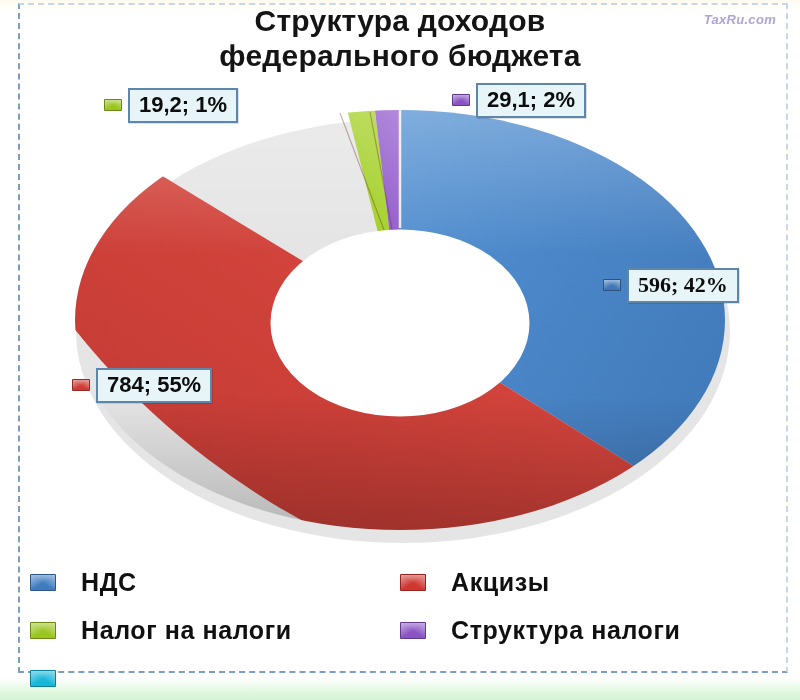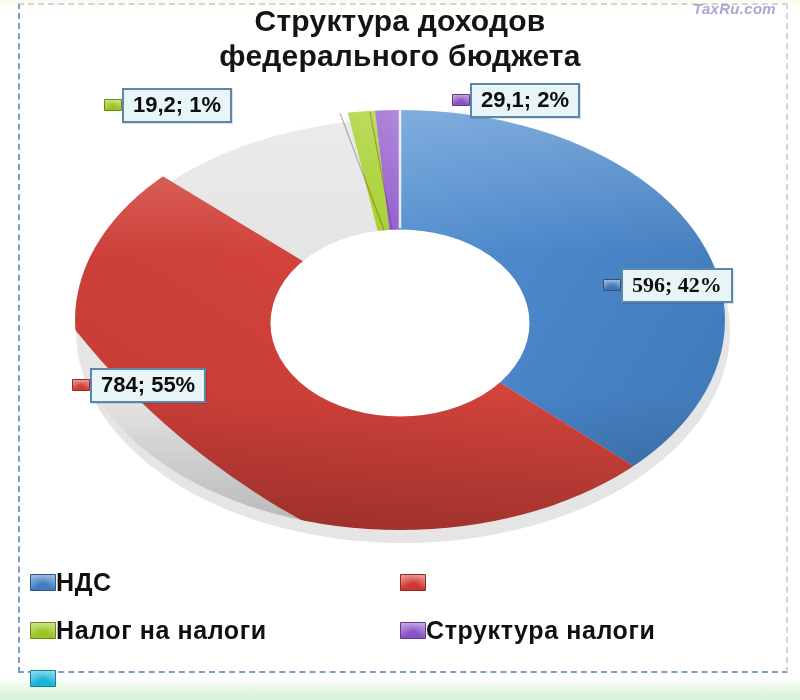--- a/index.html
+++ b/index.html
@@ -62,22 +62,22 @@
     font-weight: bold;
     line-height: 1.18;
     color: #141414;
     letter-spacing: 0.2px;
     white-space: pre-line;
   }
 
   .watermark {
     position: absolute;
     right: 24px;
-    top: 0;
-    font-size: 15px;
+    top: 12px;
+    font-size: 13px;
     font-style: italic;
     font-weight: bold;
     color: #b0a4d8;
     letter-spacing: 0.3px;
   }
 
   
   .donut-wrap {
     position: absolute;
     left: 40px;
@@ -85,20 +85,21 @@
     width: 720px;
     height: 450px;
   }
   .donut-svg { display: block; width: 720px; height: 450px; }
 
   
   .data-label {
     position: absolute;
     display: flex;
     align-items: center;
+    gap: 6px;
   }
   .dl-box {
     background: #e7f5f9;
     border: 2px solid #5d86ad;
     padding: 3px 9px 4px 9px;
     font-size: 22px;
     font-weight: bold;
     color: #0d0d0d;
     line-height: 1.08;
     white-space: nowrap;
@@ -134,21 +135,21 @@
     width: 740px;
   }
   .legend-row {
     display: flex;
     align-items: center;
     height: 48px;
   }
   .legend-item {
     display: flex;
     align-items: center;
-    gap: 0;
+    gap: 25px;
     width: 50%;
     box-sizing: border-box;
   }
   .legend-item .key {
     width: 26px;
     height: 17px;
   }
   .legend-label {
     font-size: 25px;
     font-weight: bold;
@@ -267,20 +268,21 @@
 
   <div class="legend">
 
     <div class="legend-row">
       <div class="legend-item">
         <span class="key" style="background:#3f7cc0"></span>
         <span class="legend-label">НДС</span>
       </div>
       <div class="legend-item">
         <span class="key" style="background:#cf3630"></span>
+        <span class="legend-label">Акцизы</span>
       </div>
     </div>
 
     <div class="legend-row">
       <div class="legend-item">
         <span class="key" style="background:#9ac51e"></span>
         <span class="legend-label">Налог на налоги</span>
       </div>
       <div class="legend-item">
         <span class="key" style="background:#8a53c4"></span>

